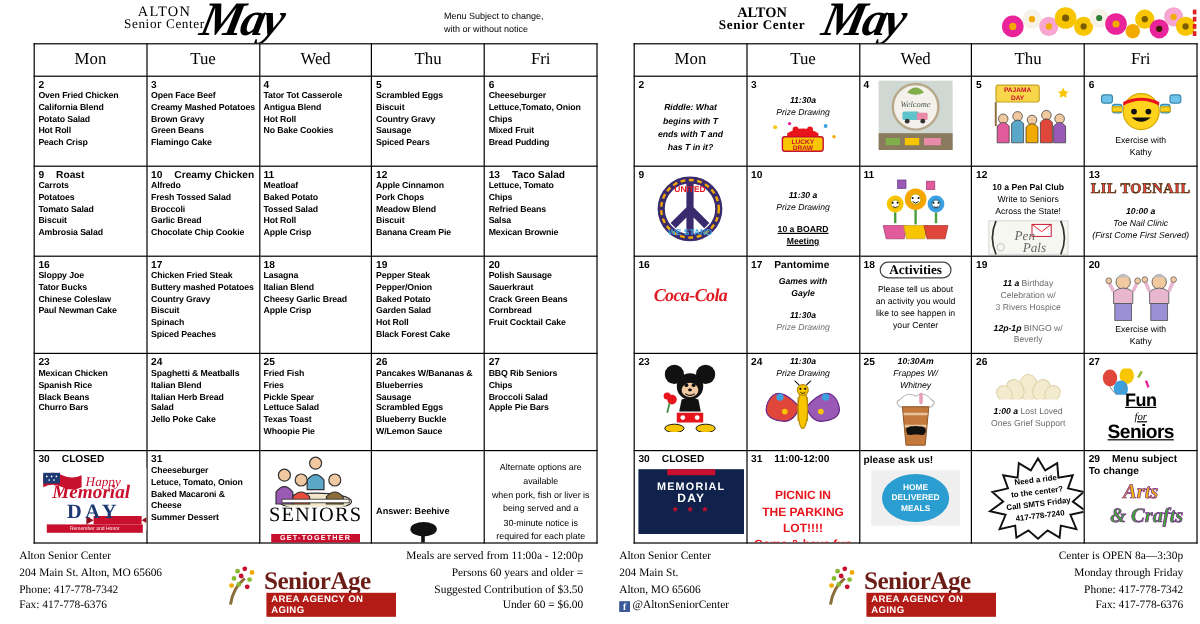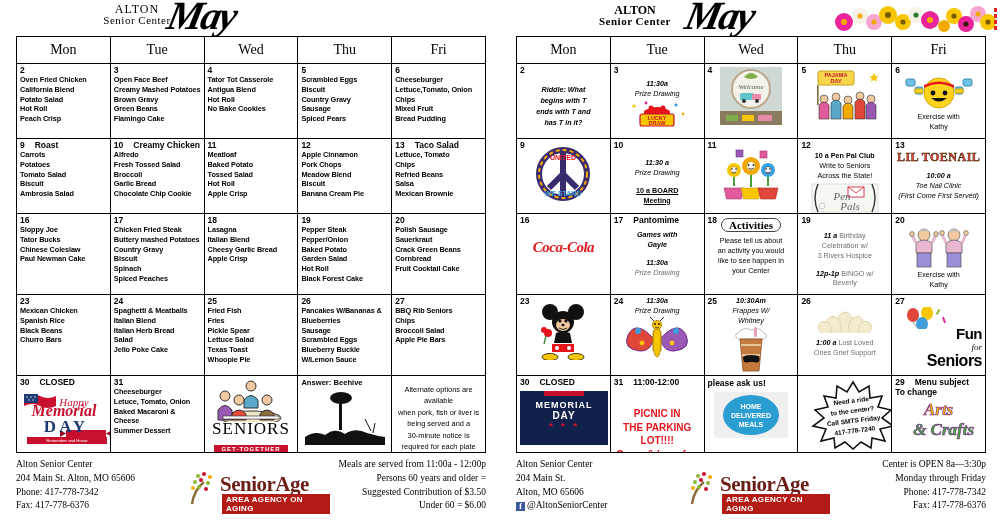--- a/index.html
+++ b/index.html
@@ -38,21 +38,21 @@
   }
   .flower-banner {
     position:absolute; right:2px; top:2px; width:168px; height:32px;
     overflow:hidden; border-radius:2px;
   }
   .dots { position:absolute; right:1px; top:6px; }
   .dots i { display:block; width:3px; height:4px; background:#e02020; margin-bottom:2px; }
 
   
   .cal {
-    position:absolute; left:16px; top:36px; width:470px;
+    position:absolute; left:28px; top:36px; width:470px;
     border:1.5px solid #000; border-collapse:collapse; table-layout:fixed;
     background:#fff;
   }
   .cal th, .cal td {
     border:1px solid #000; vertical-align:top; padding:0;
   }
   .cal thead th {
     height:27px; font-weight:normal; font-size:14px;
     font-family:"Liberation Serif", serif;
     text-align:center; vertical-align:middle;
@@ -134,30 +134,30 @@
     position:absolute; left:9px; top:3px; width:56px; height:40px; border-radius:50%;
     background:#2b9ed1; color:#fff; font-size:7px; font-weight:bold; text-align:center;
     line-height:1.25; padding-top:8px;
   }
   .picnic { color:#e8141c; font-weight:bold; font-size:10px; text-align:center; line-height:1.35; }
   .arts { text-align:center; margin-top:2px; }
   .arts .a1 { font-family:"Liberation Serif", serif; font-style:italic; font-weight:bold;
     font-size:17px; color:#f2b705; -webkit-text-stroke:0.6px #7a2a8f; }
   .arts .a2 { font-family:"Liberation Serif", serif; font-style:italic; font-weight:bold;
     font-size:17px; color:#3ea832; -webkit-text-stroke:0.6px #7a2a8f; margin-left:10px; }
-  .funseniors { text-align:right; margin-top:6px; }
+  .funseniors { text-align:center; margin-top:6px;text-decoration:underline; }
   .funseniors .f1 { font-weight:bold; font-size:15px; letter-spacing:-0.5px; }
   .funseniors .f2 { font-family:"Liberation Serif", serif; font-style:italic; font-size:9px; }
   .funseniors .f3 { font-weight:bold; font-size:16px; letter-spacing:-0.5px; }
   .starburst { position:relative; width:104px; height:70px; margin:2px auto 0 auto; }
   .starburst .txt {
     position:absolute; left:0; top:16px; width:104px; text-align:center;
     font-size:6.6px; line-height:1.5; font-weight:bold; transform:rotate(-7deg);
   }
-  .answer { font-size:7.6px; font-weight:bold; }
+  .answer { font-size:7.6px; font-weight:bold;margin-top:43px; }
   .lamp { display:block; margin:2px auto 0 auto; }
   .lil { text-align:center; font-family:"Liberation Serif", serif; font-weight:bold;
     font-size:12px; color:#ef4444; -webkit-text-stroke:0.5px #3b2a00; letter-spacing:0.5px; }
   .activities-bubble {
     display:inline-block; border:1.5px solid #444; border-radius:12px;
     padding:0px 7px; font-weight:bold; font-size:11px;
     font-family:"Liberation Serif", serif;
   }
 </style>
 </head>
@@ -166,20 +166,24 @@
 <div class="page">
 
   <div class="panel">
 
     <div class="masthead">
       <div class="brand" style="left:72px; top:3px; width:130px;">
         <div class="l1">ALTON</div>
         <div class="l2">Senior Center</div>
       </div>
       <div class="month-script" style="left:168px; top:-4px;">May</div>
+      <div class="notice" style="right:10px; top:8px; width:120px;">
+        <div>Menu Subject to change,</div>
+        <div>with or without notice</div>
+      </div>
     </div>
 
     <table class="cal">
       <thead>
         <tr>
           <th>Mon</th>
           <th>Tue</th>
           <th>Wed</th>
           <th>Thu</th>
           <th>Fri</th>

